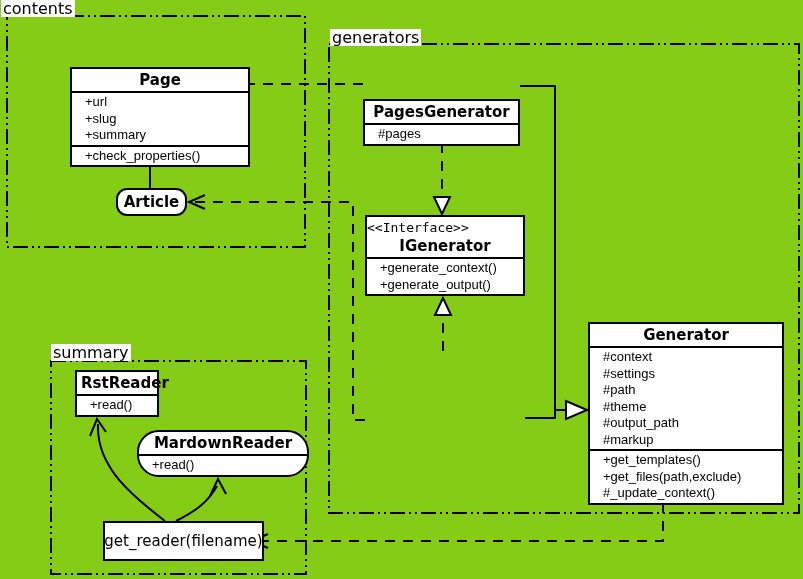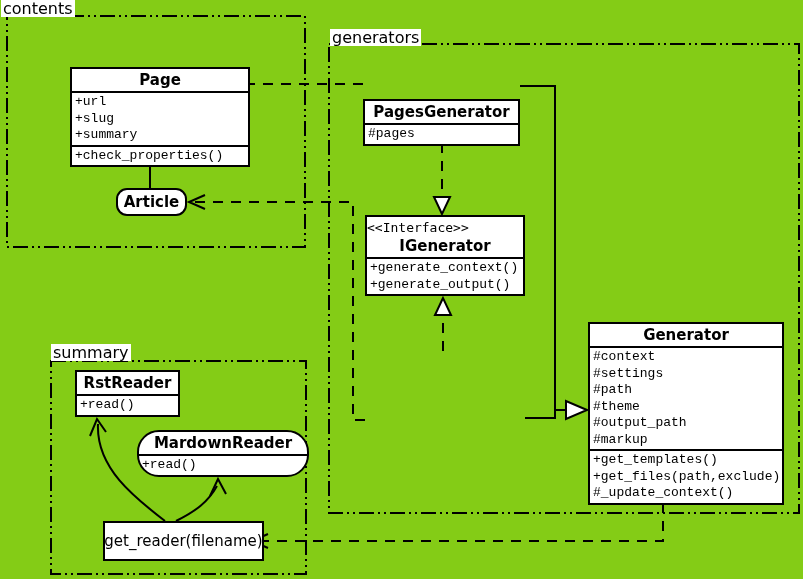--- a/index.html
+++ b/index.html
@@ -3,22 +3,22 @@
 <meta charset="utf-8">
 <style>
   html,body{margin:0;padding:0;background:#fff;}
   #canvas{position:relative;width:803px;height:579px;background:#84cc16;overflow:hidden;
           font-family:"DejaVu Sans",sans-serif;color:#000;}
   #wires{position:absolute;left:0;top:0;z-index:1;}
   .pkg-label{position:absolute;z-index:2;font-size:16px;background:#fff;padding:0 2px;line-height:17px;}
   .cls{position:absolute;background:#fff;border:2px solid #000;box-sizing:border-box;z-index:3;}
   .cls .title{font-weight:bold;font-size:15px;line-height:18px;text-align:center;padding:2px 4px;white-space:nowrap;}
   .cls .stereo{font-family:"DejaVu Sans Mono",monospace;font-size:13px;line-height:14px;text-align:left;padding-top:4px;}
-  .cls .sec{border-top:2px solid #000;font-family:Liberation Mono, monospace;
-            font-size:13px;line-height:16.5px;padding:1px 3px;white-space:nowrap;}
+  .cls .sec{border-top:2px solid #000;font-family:Liberation Sans, sans-serif;
+            font-size:13px;line-height:16.5px;padding:1px 13px;white-space:nowrap;}
   .plainbox{position:absolute;background:#fff;border:2px solid #000;box-sizing:border-box;z-index:3;
             display:flex;align-items:center;justify-content:center;font-size:15px;}
 </style>
 </head>
 <body>
 
 <div id="canvas">
 
   <svg id="wires" width="803" height="579" viewBox="0 0 803 579">
 
@@ -120,21 +120,21 @@
       <div>#output_path</div>
       <div>#markup</div>
     </div>
     <div class="sec">
       <div>+get_templates()</div>
       <div>+get_files(path,exclude)</div>
       <div>#_update_context()</div>
     </div>
   </div>
 
-  <div class="cls" style="left:75px;top:370px;width:105px;">
+  <div class="cls" style="left:75px;top:370px;width:84px;">
     <div class="title">RstReader</div>
     <div class="sec">
       <div>+read()</div>
     </div>
   </div>
 
   <div class="cls" style="left:137px;top:430px;width:172px;border-radius:22px;">
     <div class="title">MardownReader</div>
     <div class="sec">
       <div>+read()</div>

